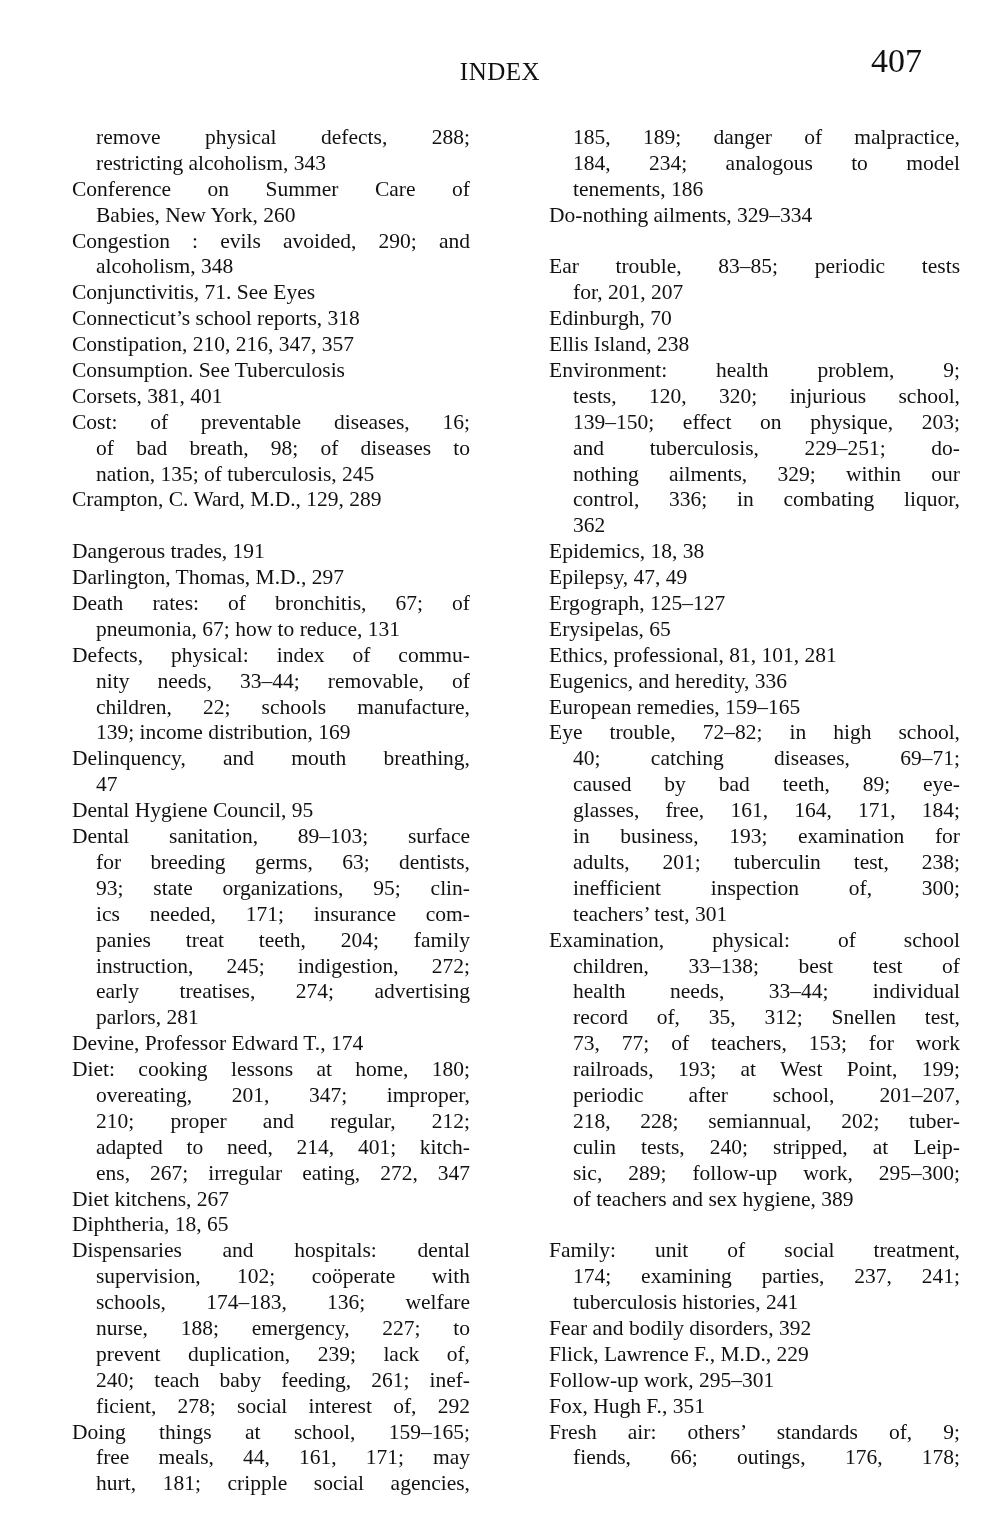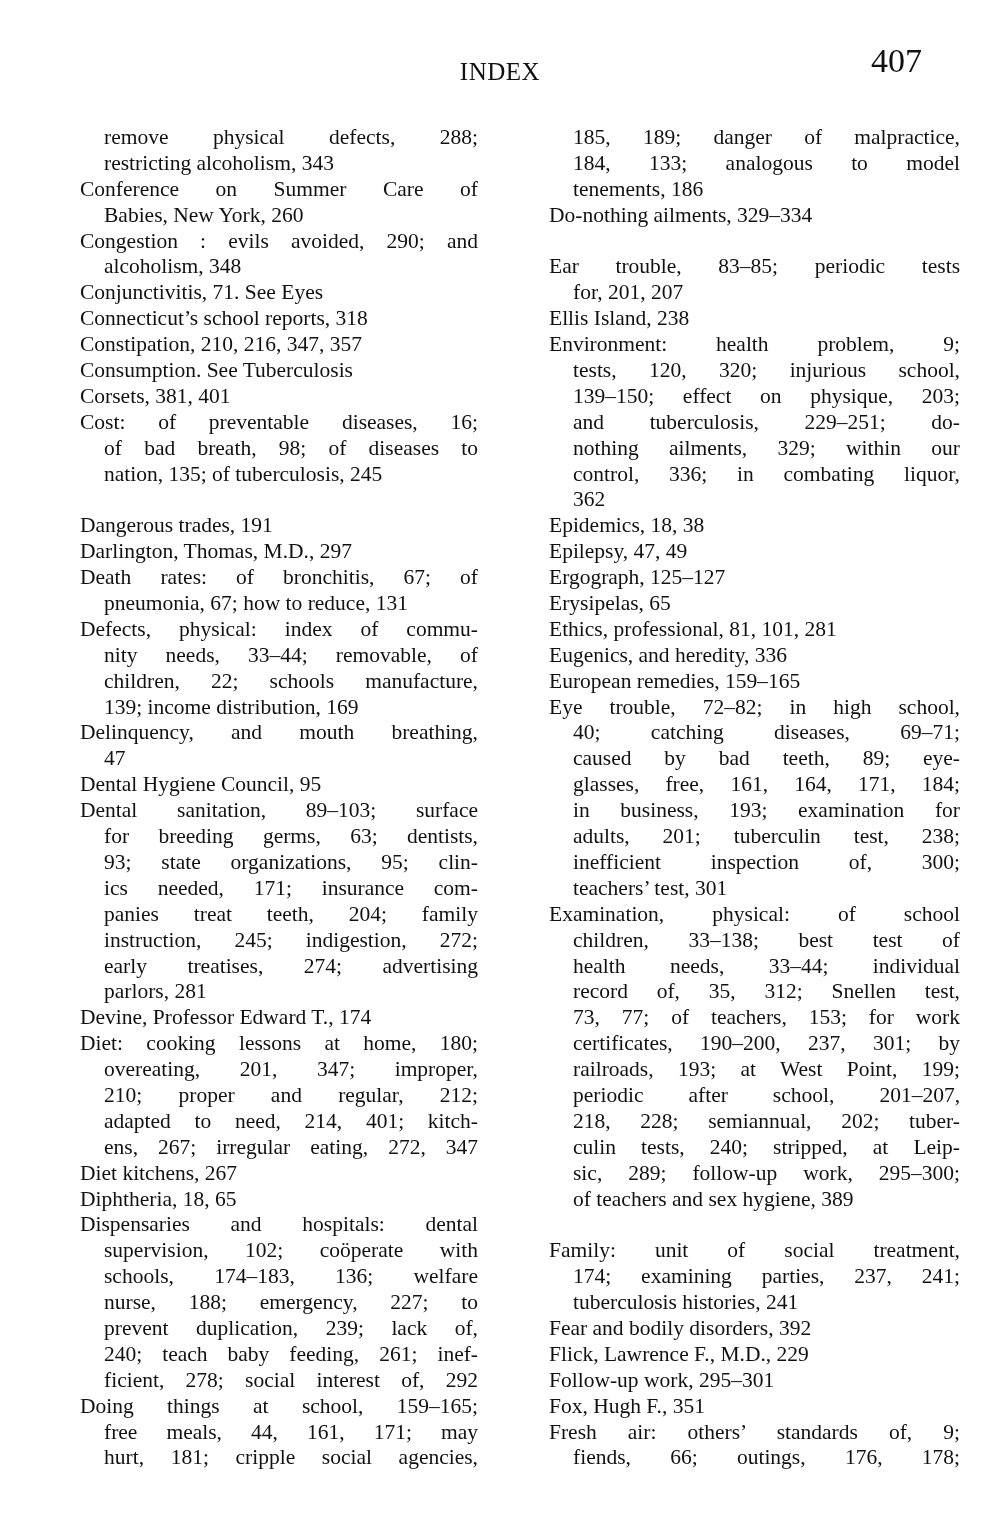--- a/index.html
+++ b/index.html
@@ -2,21 +2,21 @@
 <html><head>
 <meta charset="utf-8">
 <style>
   html, body { margin: 0; padding: 0; background: #ffffff; }
   body { width: 1000px; height: 1517px; position: relative; overflow: hidden;
          font-family: "Liberation Serif", "DejaVu Serif", serif; color: #111; }
   .header-title { position: absolute; top: 58px; left: 0; width: 1000px; text-align: center;
          font-size: 25px; letter-spacing: 0.5px; }
   .page-number { position: absolute; top: 42px; right: 78px; font-size: 34px; }
   .column { position: absolute; top: 125px; }
-  .col-left { left: 80px; width: 398px; }
+  .col-left { left: 72px; width: 398px; }
   .col-right { left: 515px; width: 411px; margin-left: 34px; }
   .line { height: 25.9px; line-height: 25.9px; font-size: 21.5px; white-space: nowrap; }
   .line.just { text-align: justify; text-align-last: justify; white-space: normal; overflow: hidden; }
   .line.indent { padding-left: 24px; }
   .line.blank { }
   .it { }
 </style>
 </head>
 <body>
 
@@ -33,20 +33,21 @@
     <div class="line just"><span>Congestion : evils avoided, 290; and</span></div>
     <div class="line indent"><span>alcoholism, 348</span></div>
     <div class="line"><span>Conjunctivitis, 71.   See </span><span class="it">Eyes</span></div>
     <div class="line"><span>Connecticut’s school reports, 318</span></div>
     <div class="line"><span>Constipation, 210, 216, 347, 357</span></div>
     <div class="line"><span>Consumption.   See </span><span class="it">Tuberculosis</span></div>
     <div class="line"><span>Corsets, 381, 401</span></div>
     <div class="line just"><span>Cost: of preventable diseases, 16;</span></div>
     <div class="line indent just"><span>of bad breath, 98; of diseases to</span></div>
     <div class="line indent"><span>nation, 135; of tuberculosis, 245</span></div>
+    <div class="line"><span>Crampton, C. Ward, M.D., 129, 289</span></div>
     <div class="line blank"><span></span></div>
     <div class="line"><span>Dangerous trades, 191</span></div>
     <div class="line"><span>Darlington, Thomas, M.D., 297</span></div>
     <div class="line just"><span>Death rates: of bronchitis, 67; of</span></div>
     <div class="line indent"><span>pneumonia, 67; how to reduce, 131</span></div>
     <div class="line just"><span>Defects, physical: index of commu-</span></div>
     <div class="line indent just"><span>nity needs, 33–44; removable, of</span></div>
     <div class="line indent just"><span>children, 22; schools manufacture,</span></div>
     <div class="line indent"><span>139; income distribution, 169</span></div>
     <div class="line just"><span>Delinquency, and mouth breathing,</span></div>
@@ -74,26 +75,27 @@
     <div class="line indent just"><span>nurse, 188; emergency, 227; to</span></div>
     <div class="line indent just"><span>prevent duplication, 239; lack of,</span></div>
     <div class="line indent just"><span>240; teach baby feeding, 261; inef-</span></div>
     <div class="line indent just"><span>ficient, 278; social interest of, 292</span></div>
     <div class="line just"><span>Doing things at school, 159–165;</span></div>
     <div class="line indent just"><span>free meals, 44, 161, 171; may</span></div>
     <div class="line indent just"><span>hurt, 181; cripple social agencies,</span></div>
   </div>
 <div class="column col-right">
     <div class="line indent just"><span>185, 189; danger of malpractice,</span></div>
-    <div class="line indent just"><span>184, 133; analogous to model</span></div>
+    <div class="line indent just"><span>184, 234; analogous to model</span></div>
     <div class="line indent"><span>tenements, 186</span></div>
     <div class="line"><span>Do-nothing ailments, 329–334</span></div>
     <div class="line blank"><span></span></div>
     <div class="line just"><span>Ear trouble, 83–85; periodic tests</span></div>
     <div class="line indent"><span>for, 201, 207</span></div>
+    <div class="line"><span>Edinburgh, 70</span></div>
     <div class="line"><span>Ellis Island, 238</span></div>
     <div class="line just"><span>Environment: health problem, 9;</span></div>
     <div class="line indent just"><span>tests, 120, 320; injurious school,</span></div>
     <div class="line indent just"><span>139–150; effect on physique, 203;</span></div>
     <div class="line indent just"><span>and tuberculosis, 229–251; do-</span></div>
     <div class="line indent just"><span>nothing ailments, 329; within our</span></div>
     <div class="line indent just"><span>control, 336; in combating liquor,</span></div>
     <div class="line indent"><span>362</span></div>
     <div class="line"><span>Epidemics, 18, 38</span></div>
     <div class="line"><span>Epilepsy, 47, 49</span></div>
@@ -108,21 +110,20 @@
     <div class="line indent just"><span>glasses, free, 161, 164, 171, 184;</span></div>
     <div class="line indent just"><span>in business, 193; examination for</span></div>
     <div class="line indent just"><span>adults, 201; tuberculin test, 238;</span></div>
     <div class="line indent just"><span>inefficient inspection of, 300;</span></div>
     <div class="line indent"><span>teachers’ test, 301</span></div>
     <div class="line just"><span>Examination, physical: of school</span></div>
     <div class="line indent just"><span>children, 33–138; best test of</span></div>
     <div class="line indent just"><span>health needs, 33–44; individual</span></div>
     <div class="line indent just"><span>record of, 35, 312; Snellen test,</span></div>
     <div class="line indent just"><span>73, 77; of teachers, 153; for work</span></div>
-    <div class="line indent just"><span>certificates, 190–200, 237, 301; by</span></div>
     <div class="line indent just"><span>railroads, 193; at West Point, 199;</span></div>
     <div class="line indent just"><span>periodic after school, 201–207,</span></div>
     <div class="line indent just"><span>218, 228; semiannual, 202; tuber-</span></div>
     <div class="line indent just"><span>culin tests, 240; stripped, at Leip-</span></div>
     <div class="line indent just"><span>sic, 289; follow-up work, 295–300;</span></div>
     <div class="line indent"><span>of teachers and sex hygiene, 389</span></div>
     <div class="line blank"><span></span></div>
     <div class="line just"><span>Family: unit of social treatment,</span></div>
     <div class="line indent just"><span>174; examining parties, 237, 241;</span></div>
     <div class="line indent"><span>tuberculosis histories, 241</span></div>

